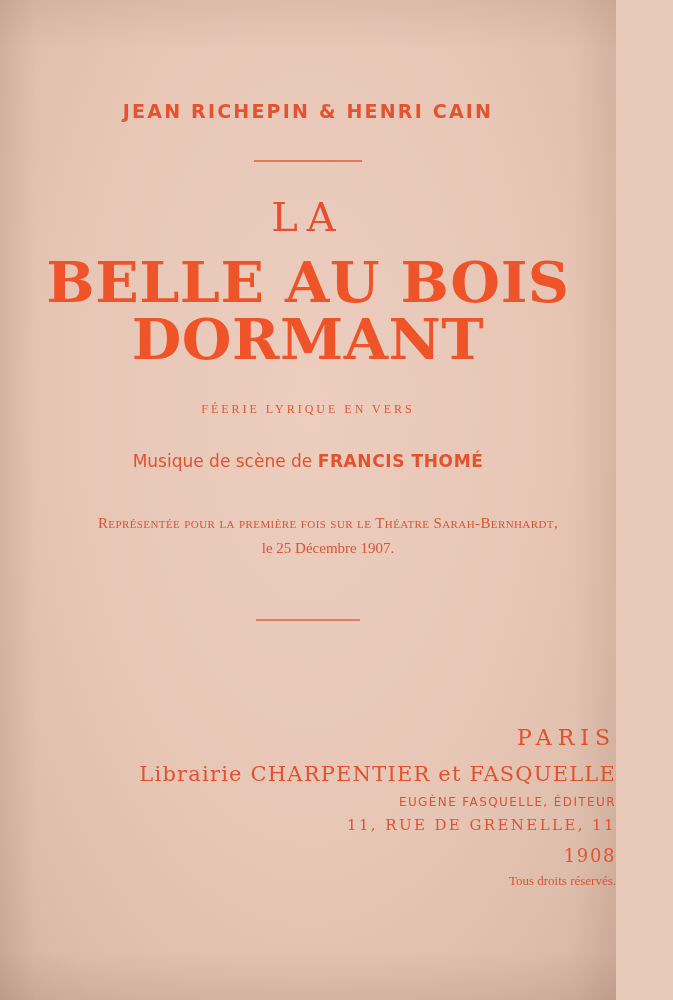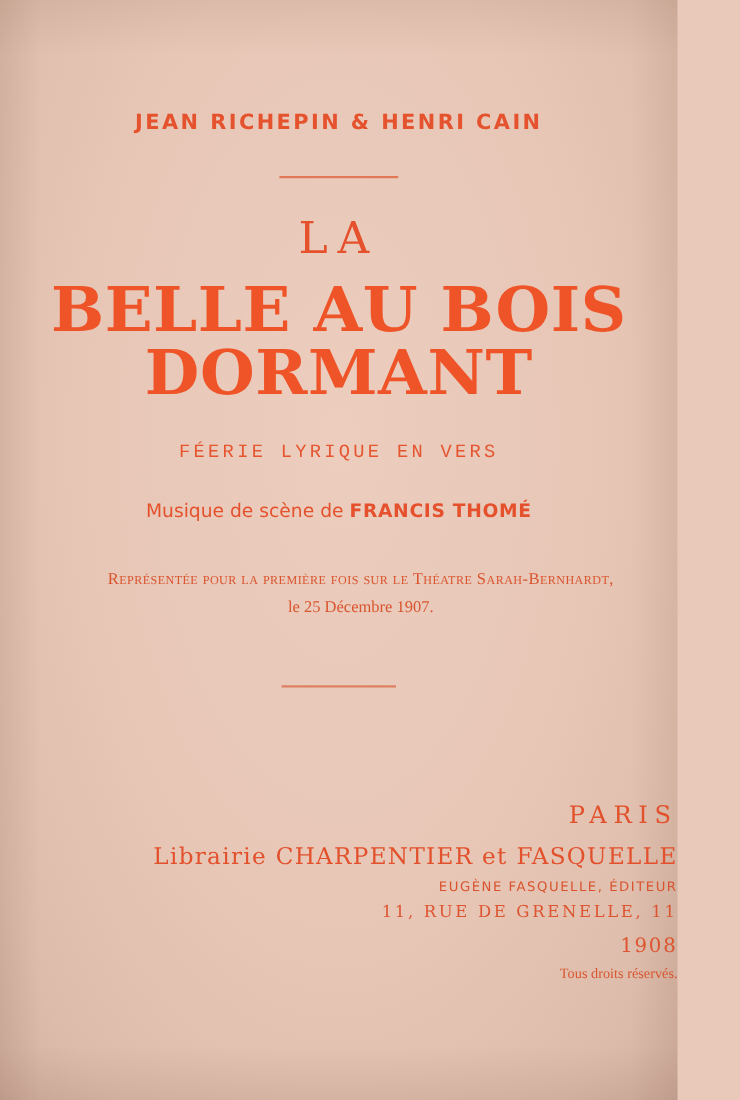--- a/index.html
+++ b/index.html
@@ -71,22 +71,22 @@
     font-weight: bold;
     font-size: 56px;
     line-height: 1.02;
     letter-spacing: 0.5px;
     color: #ef5428;
     transform: scaleX(1.02);
   }
 
   .subtitle {
     margin-top: 34px;
-    font-family: Liberation Mono, monospace;
-    font-size: 17px;
+    font-family: Liberation Serif, serif;
+    font-size: 12px;
     letter-spacing: 3px;
     color: #e5552f;
   }
 
   .music {
     margin-top: 34px;
     font-family: "DejaVu Sans", sans-serif;
     font-size: 17px;
     color: #e5512c;
   }

